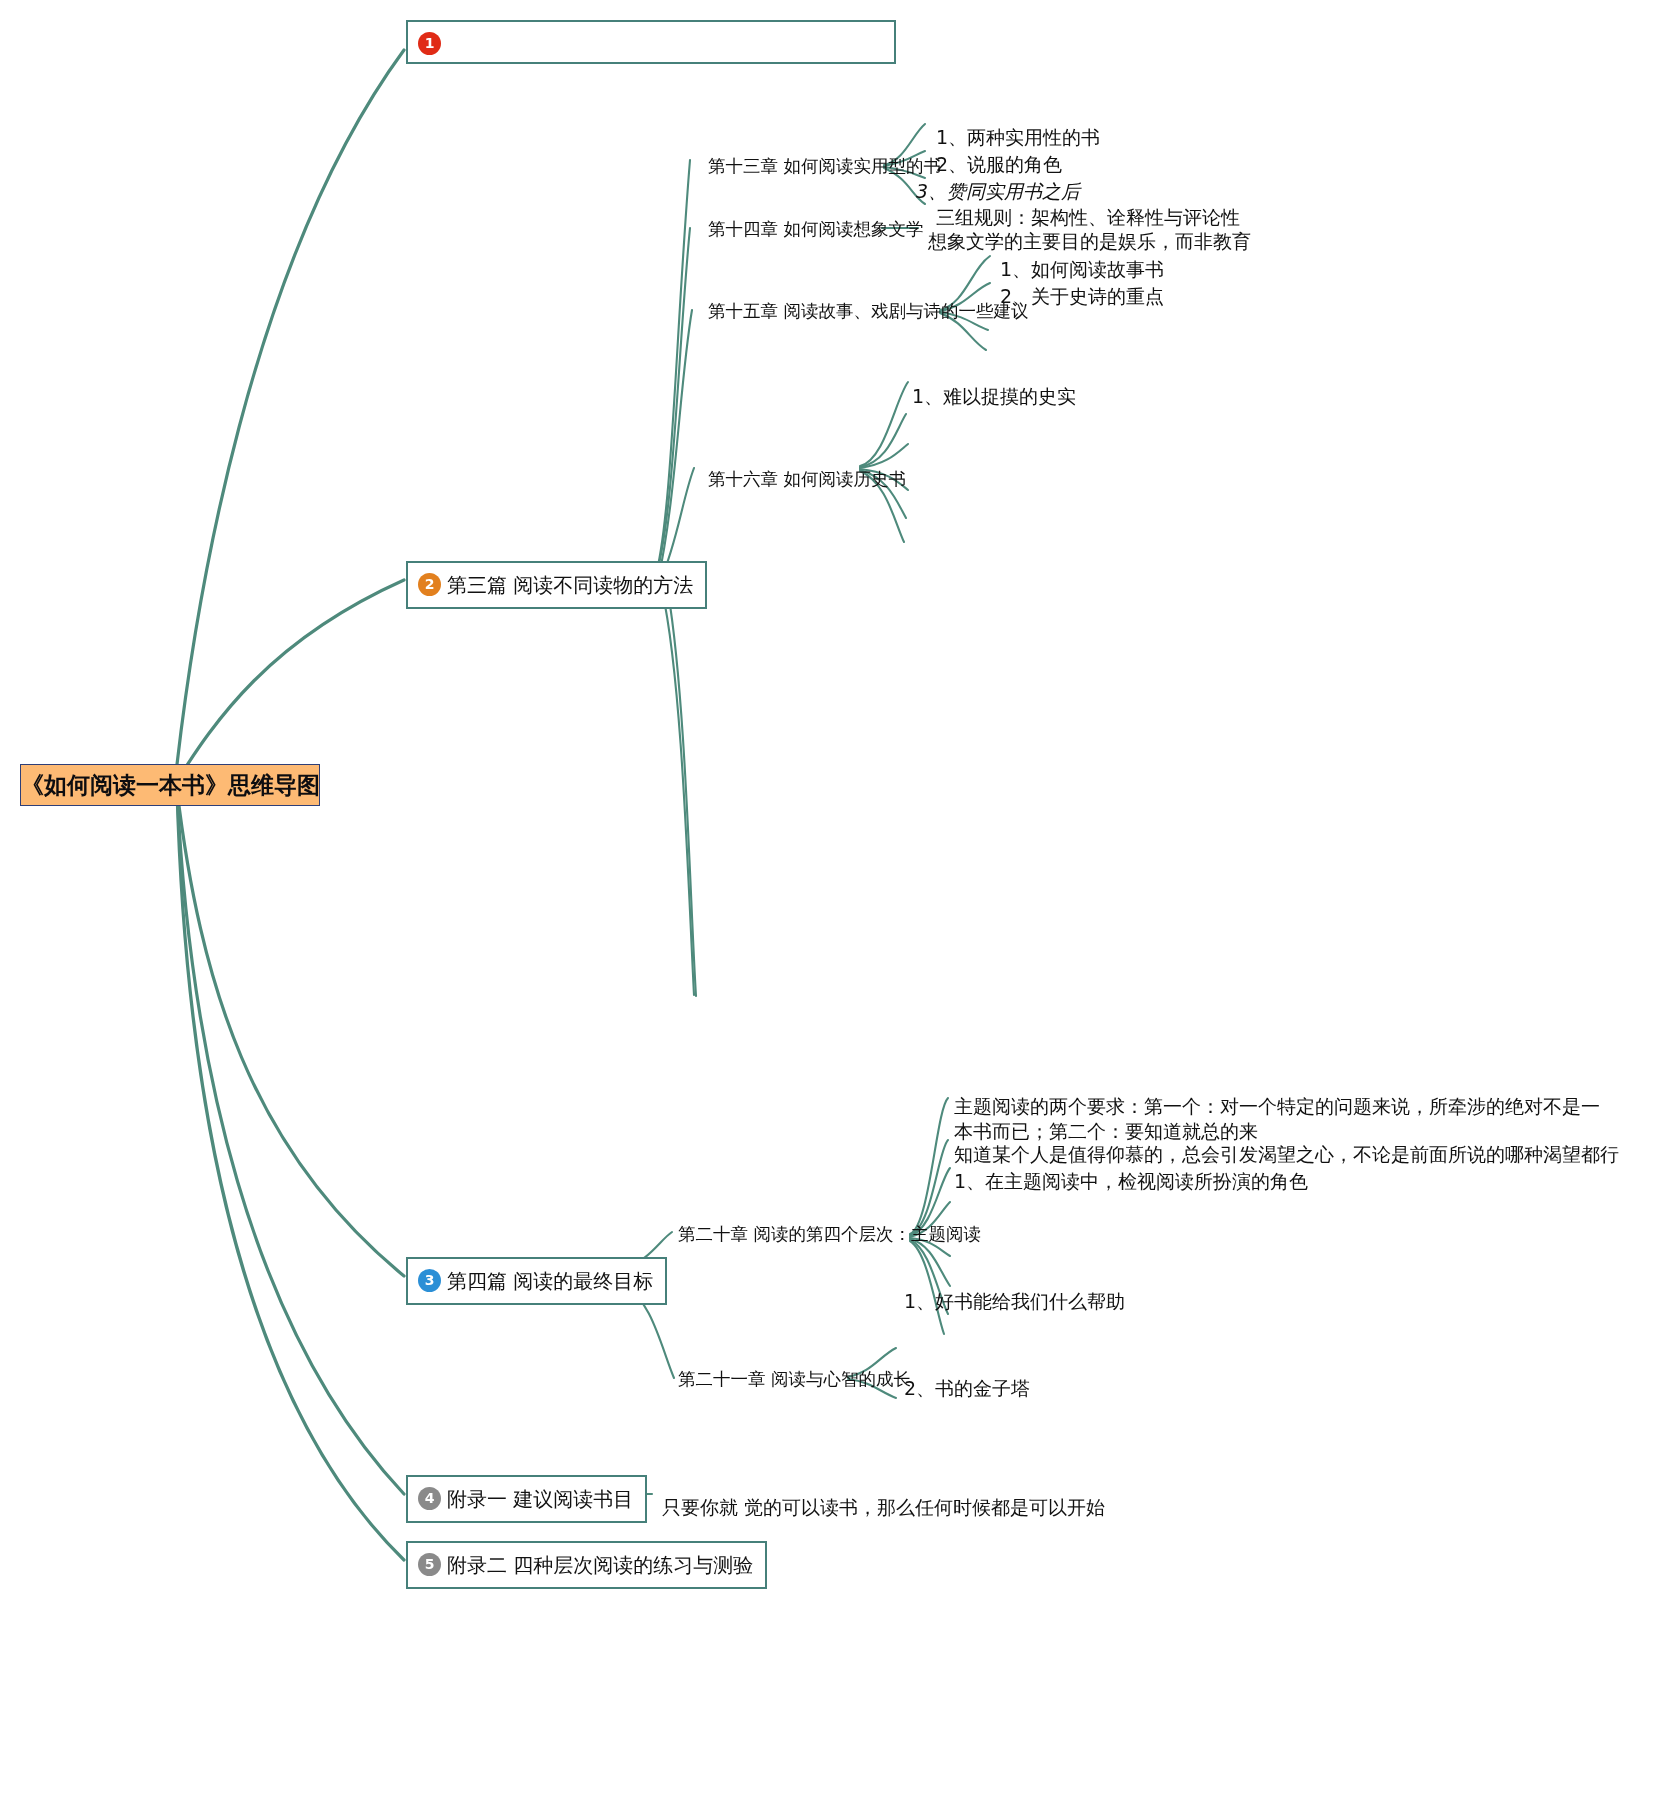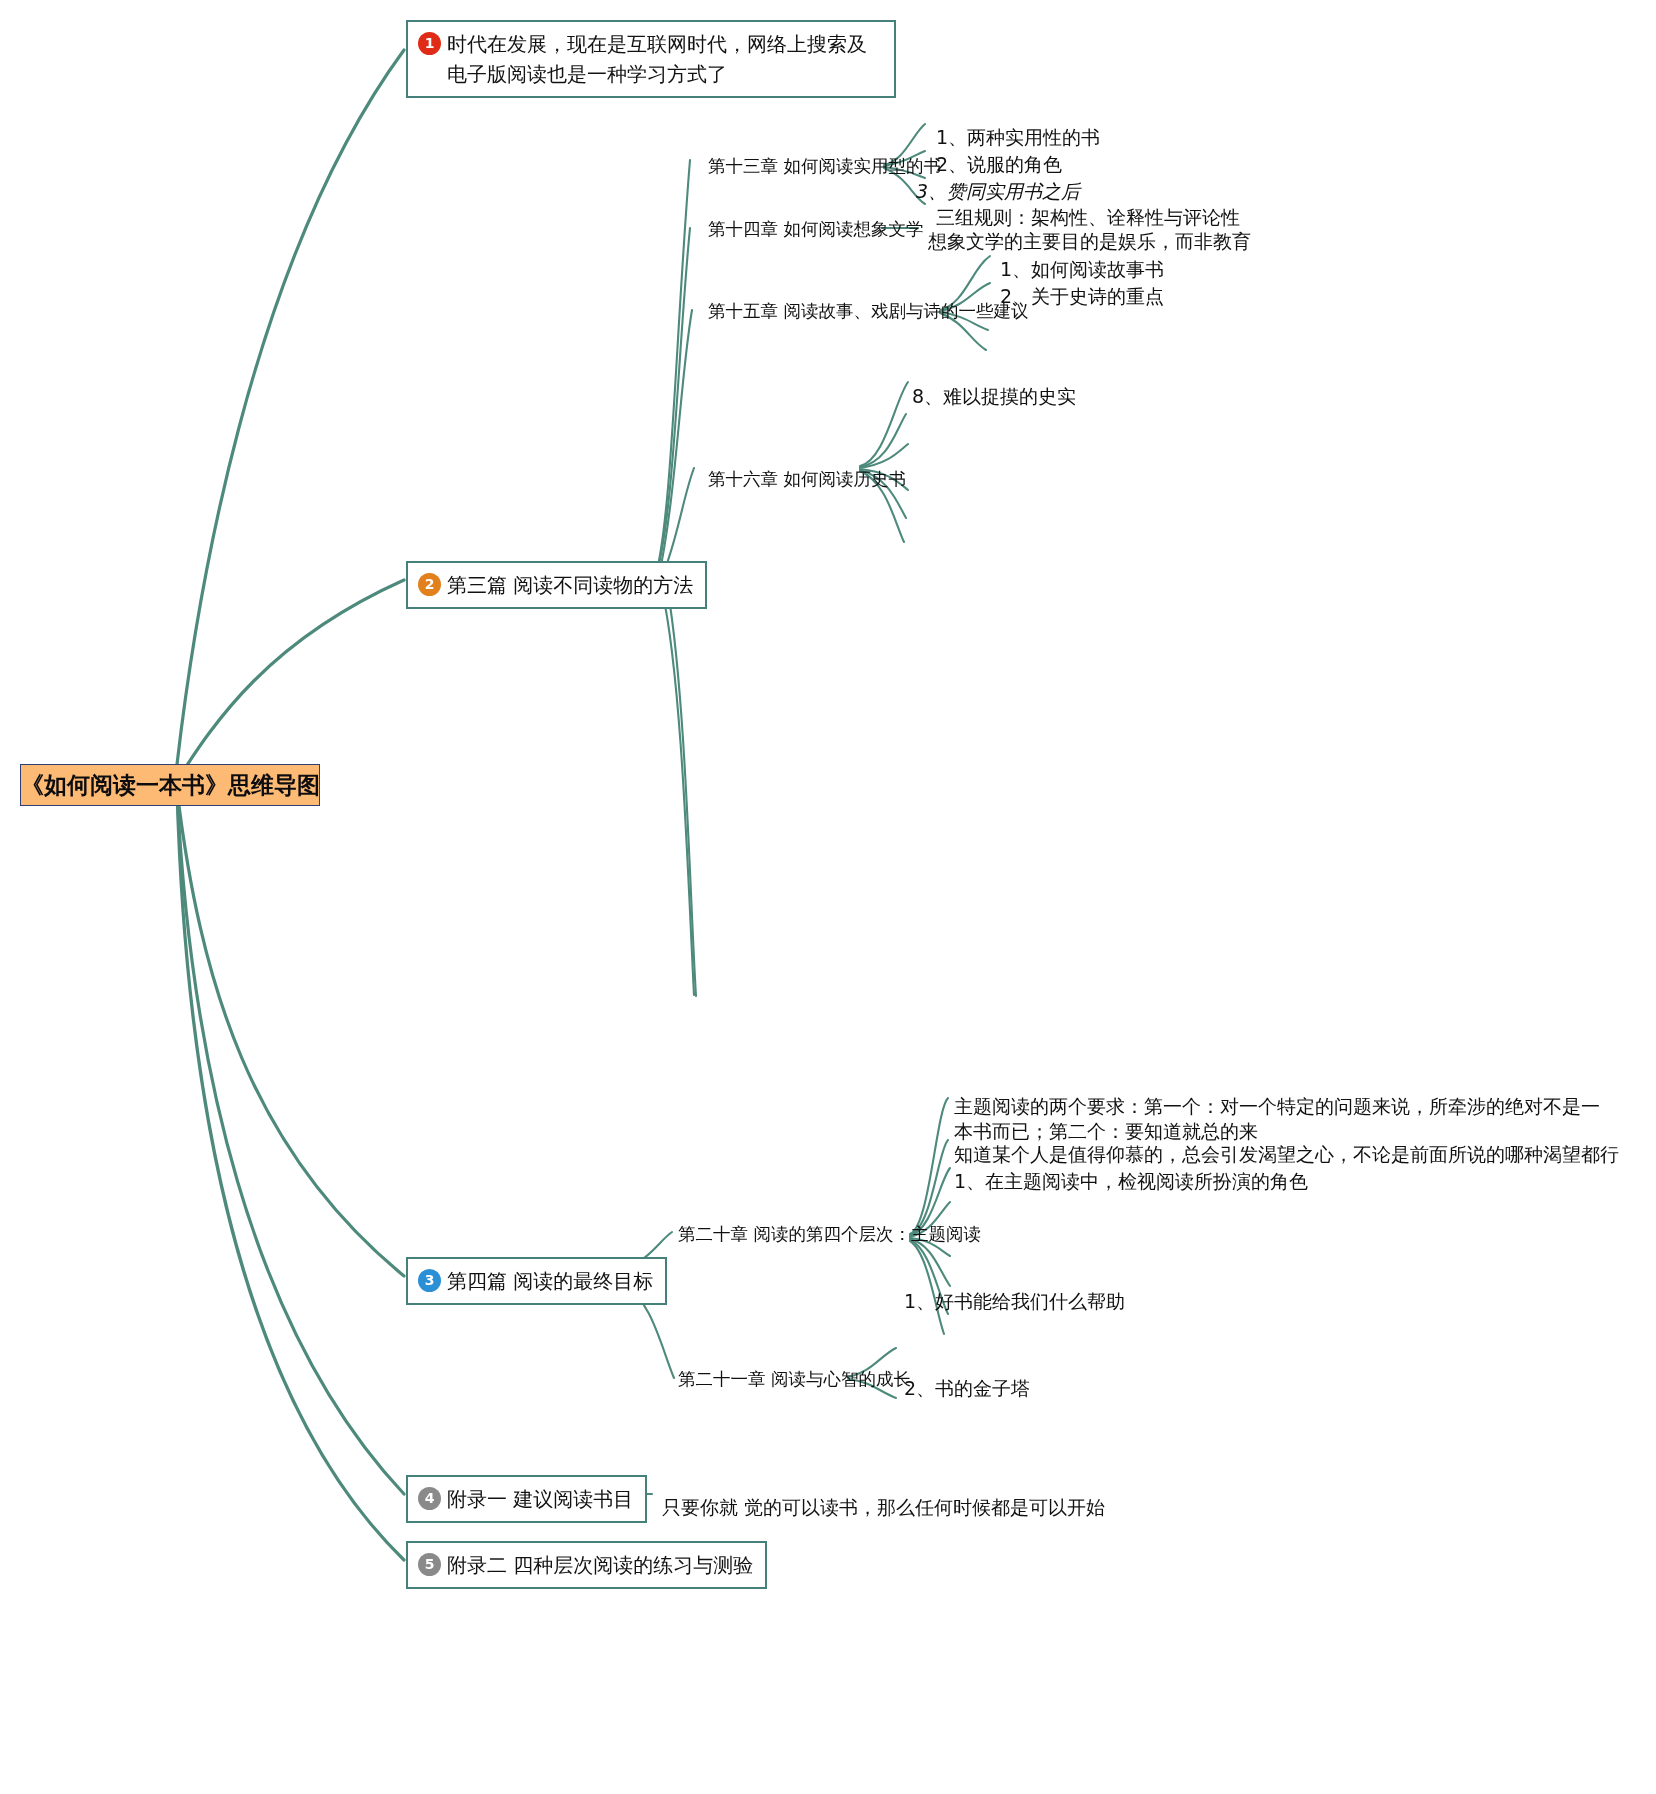--- a/index.html
+++ b/index.html
@@ -153,21 +153,20 @@
     <path d="M848,1377 C872,1372 880,1356 896,1348"></path>
     <path d="M848,1379 C872,1382 880,1392 896,1398"></path>
 
     <line x1="607" y1="1494" x2="652" y2="1494"></line>
   </svg>
 
   <div class="node root">《如何阅读一本书》思维导图</div>
 
   <div class="node boxed n1">
     <span class="badge red">1</span>
-    <span class="txt">时代在发展，现在是互联网时代，网络上搜索及电子版阅读也是一种学习方式了</span>
   </div>
 
   <div class="node boxed n2">
     <span class="badge orange">2</span>
     <span class="txt">第三篇 阅读不同读物的方法</span>
   </div>
 
   <div class="node boxed n3">
     <span class="badge blue">3</span>
     <span class="txt">第四篇 阅读的最终目标</span>
@@ -190,21 +189,21 @@
   <div class="label sm" style="left:936px; top:192px;">三组规则：架构性、诠释性与评论性</div>
 
   <div class="label" style="left:708px; top:216px;">第十四章 如何阅读想象文学</div>
   <div class="label sm" style="left:928px; top:216px;">想象文学的主要目的是娱乐，而非教育</div>
 
   <div class="label" style="left:708px; top:298px;">第十五章 阅读故事、戏剧与诗的一些建议</div>
   <div class="label sm" style="left:1000px; top:244px;">1、如何阅读故事书</div>
   <div class="label sm" style="left:1000px; top:271px;">2、关于史诗的重点</div>
 
   <div class="label" style="left:708px; top:454px;margin-top:12px;">第十六章 如何阅读历史书</div>
-  <div class="label sm" style="left:912px; top:371px;">8、难以捉摸的史实</div>
+  <div class="label sm" style="left:912px; top:371px;">1、难以捉摸的史实</div>
 
   <div class="label" style="left:678px; top:1221px;">第二十章 阅读的第四个层次：主题阅读</div>
   <div class="label sm" style="left:954px; top:1129px;">知道某个人是值得仰慕的，总会引发渴望之心，不论是前面所说的哪种渴望都行</div>
   <div class="label sm wrap" style="left:954px; top:1082px; width:650px; line-height:25px;">主题阅读的两个要求：第一个：对一个特定的问题来说，所牵涉的绝对不是一本书而已；第二个：要知道就总的来</div>
   <div class="label sm" style="left:954px; top:1156px;">1、在主题阅读中，检视阅读所扮演的角色</div>
 
   <div class="label" style="left:678px; top:1366px;">第二十一章 阅读与心智的成长</div>
   <div class="label sm" style="left:904px; top:1276px;">1、好书能给我们什么帮助</div>
   <div class="label sm" style="left:904px; top:1363px;">2、书的金子塔</div>
 

